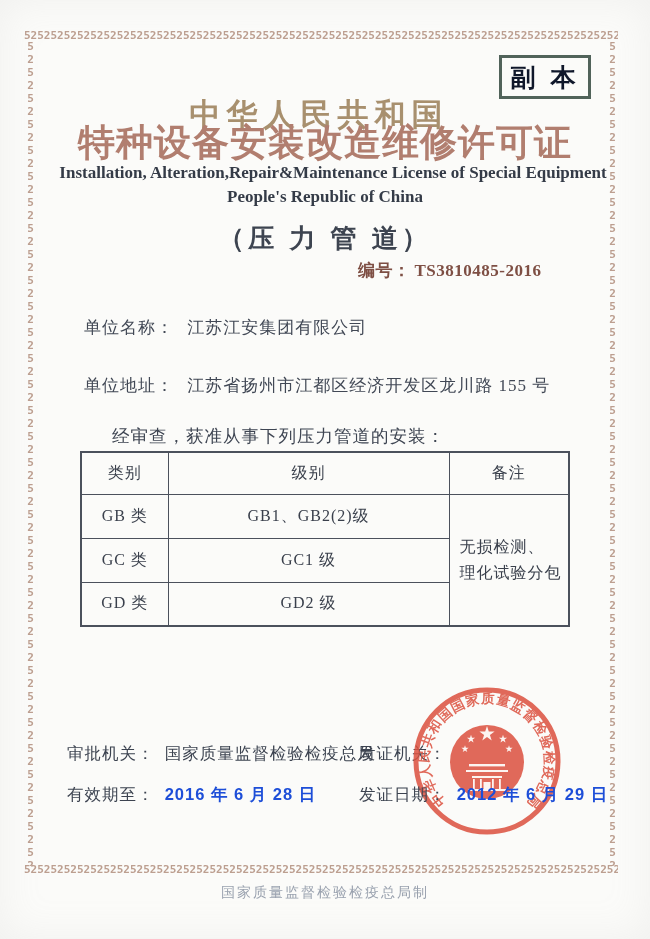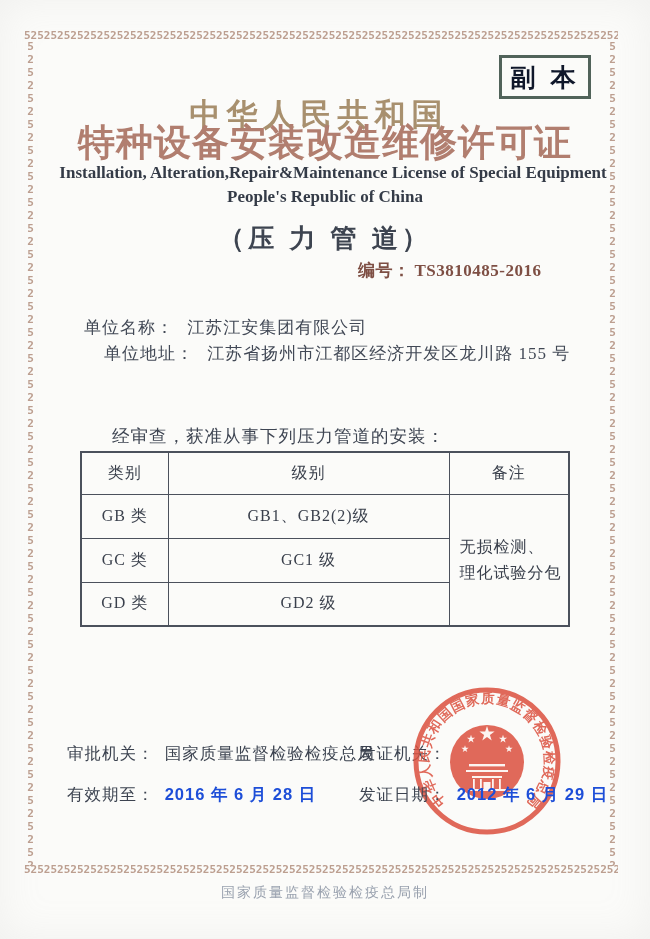--- a/index.html
+++ b/index.html
@@ -43,21 +43,21 @@
     letter-spacing:4px;color:#3d4450;}
   .license-no{position:absolute;left:358px;top:259px;font-size:17px;font-weight:bold;
     color:#7e4f44;letter-spacing:.5px;}
   .license-no .num{font-family:"Liberation Serif",serif;margin-left:4px;margin-top:41px;}
 
   
   .row{position:absolute;font-size:17px;color:#414855;white-space:nowrap;}
   .row .lab{letter-spacing:1px;}
   .row .val{margin-left:9px;letter-spacing:1px;}
   .r-name{left:84px;top:316px;}
-  .r-addr{left:84px;top:342px;margin-left:20px;}
+  .r-addr{left:84px;top:374px;}
   .intro{position:absolute;left:112px;top:424px;font-size:17.5px;color:#3e4552;letter-spacing:1px;}
 
   
   .lic-table{position:absolute;left:80px;top:451px;width:488px;
     border-collapse:collapse;table-layout:fixed;
     font-size:16px;color:#3a404c;}
   .lic-table col.c1{width:87px;}
   .lic-table col.c2{width:281px;}
   .lic-table col.c3{width:120px;}
   .lic-table th,.lic-table td{border:1.5px solid #4b515c;text-align:center;

